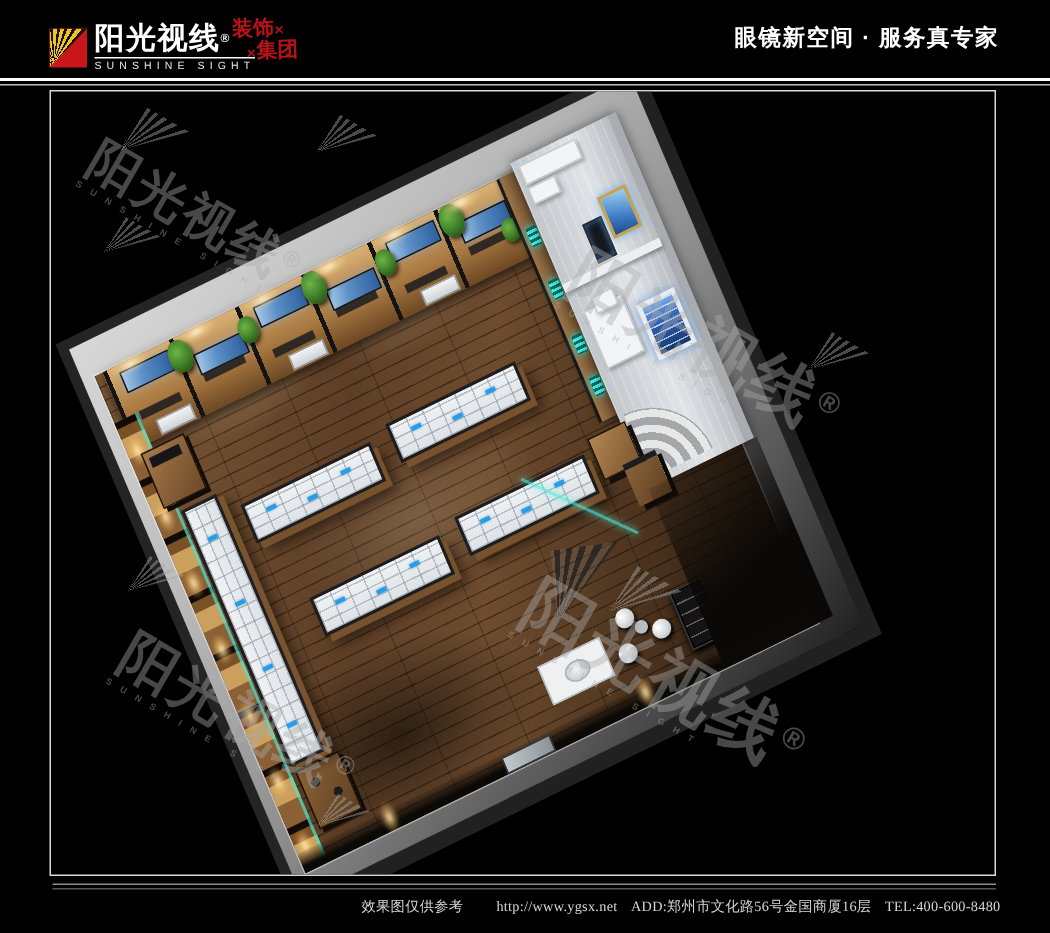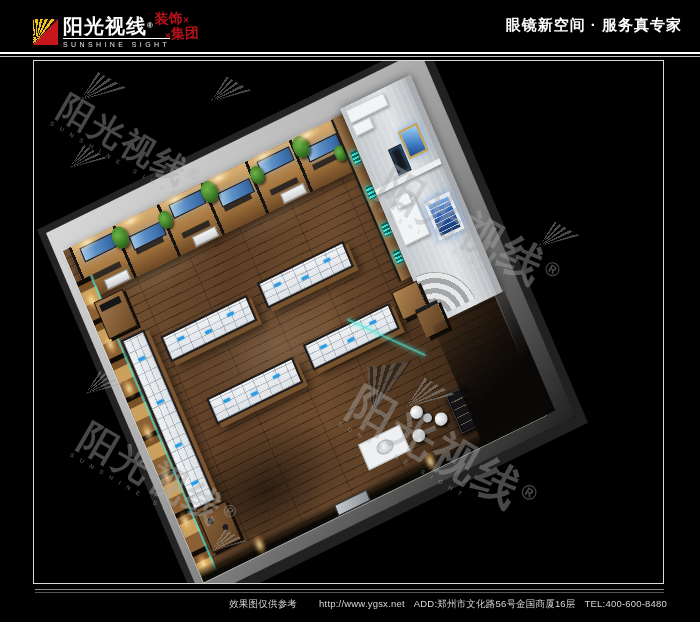--- a/index.html
+++ b/index.html
@@ -12,30 +12,30 @@
   .logo-icon .rays{position:absolute;inset:0;
      background:repeating-conic-gradient(from 250deg at 12% 88%, #111 0 5deg, #f2c21c 5deg 11.5deg);
      clip-path:polygon(0 0,100% 0,0 100%);}
   .logo-text{position:absolute;left:63px;top:16px;color:#fff;}
   .logo-cn{font-size:20px;font-weight:bold;letter-spacing:1px;line-height:20px;}
   .logo-reg{font-size:8px;vertical-align:top;}
   .logo-en{font-size:7px;letter-spacing:3.4px;color:#e8e8e8;border-top:1px solid #fff;margin-top:2px;padding-top:2px;}
   .logo-group{position:absolute;left:155px;top:12px;color:#b5121a;font-weight:bold;font-size:14px;line-height:13px;transform:rotate(-2deg);}
   .logo-group .g2{margin-left:9px;}
   .gmark{font-size:8px;color:#b5121a;}
-  .slogan{position:absolute;right:18px;top:16px;text-align:left;color:#fff;}
+  .slogan{position:absolute;right:34px;top:16px;text-align:left;color:#fff;}
   .slogan-cn{font-size:15px;font-weight:bold;letter-spacing:1px;}
   .slogan-en{font-family:"Liberation Serif",serif;font-size:9px;font-weight:bold;letter-spacing:.6px;color:#f0f0f0;margin-top:3px;}
   .hr1{position:absolute;left:0;top:52px;width:700px;height:2px;background:#fff;z-index:20;}
   .hr2{position:absolute;left:0;top:56px;width:700px;height:1px;background:#bdbdbd;z-index:20;}
 
   
   .fl1{position:absolute;left:35px;top:589px;width:629px;height:1px;background:#8d8d8d;}
   .fl2{position:absolute;left:35px;top:592px;width:629px;height:1px;background:#555;}
-  .footer-text{position:absolute;right:33px;top:598px;font-size:9.5px;color:#d6d6d6;letter-spacing:.2px;}
+  .footer-text{position:absolute;right:33px;top:598px;font-size:9.5px;color:#d6d6d6;letter-spacing:.2px;font-family:Liberation Serif, serif;}
   .footer-text span{margin-left:9px;}
   .footer-text .gap{margin-left:22px;}
 
   
   .frame{position:absolute;left:33px;top:60px;width:631px;height:524px;border:1px solid #d9d9d9;
          box-sizing:border-box;background:#000;overflow:hidden;}
 
   .wband{position:absolute;left:-17px;top:-18px;width:416px;height:398px;
          transform-origin:0 0;transform:matrix(0.899,-0.439,0.391,0.920,29,190);
          background:linear-gradient(150deg,#d8d8d8 0%,#b9b9b9 30%,#8f8f8f 55%,#565656 80%,#222 100%);

